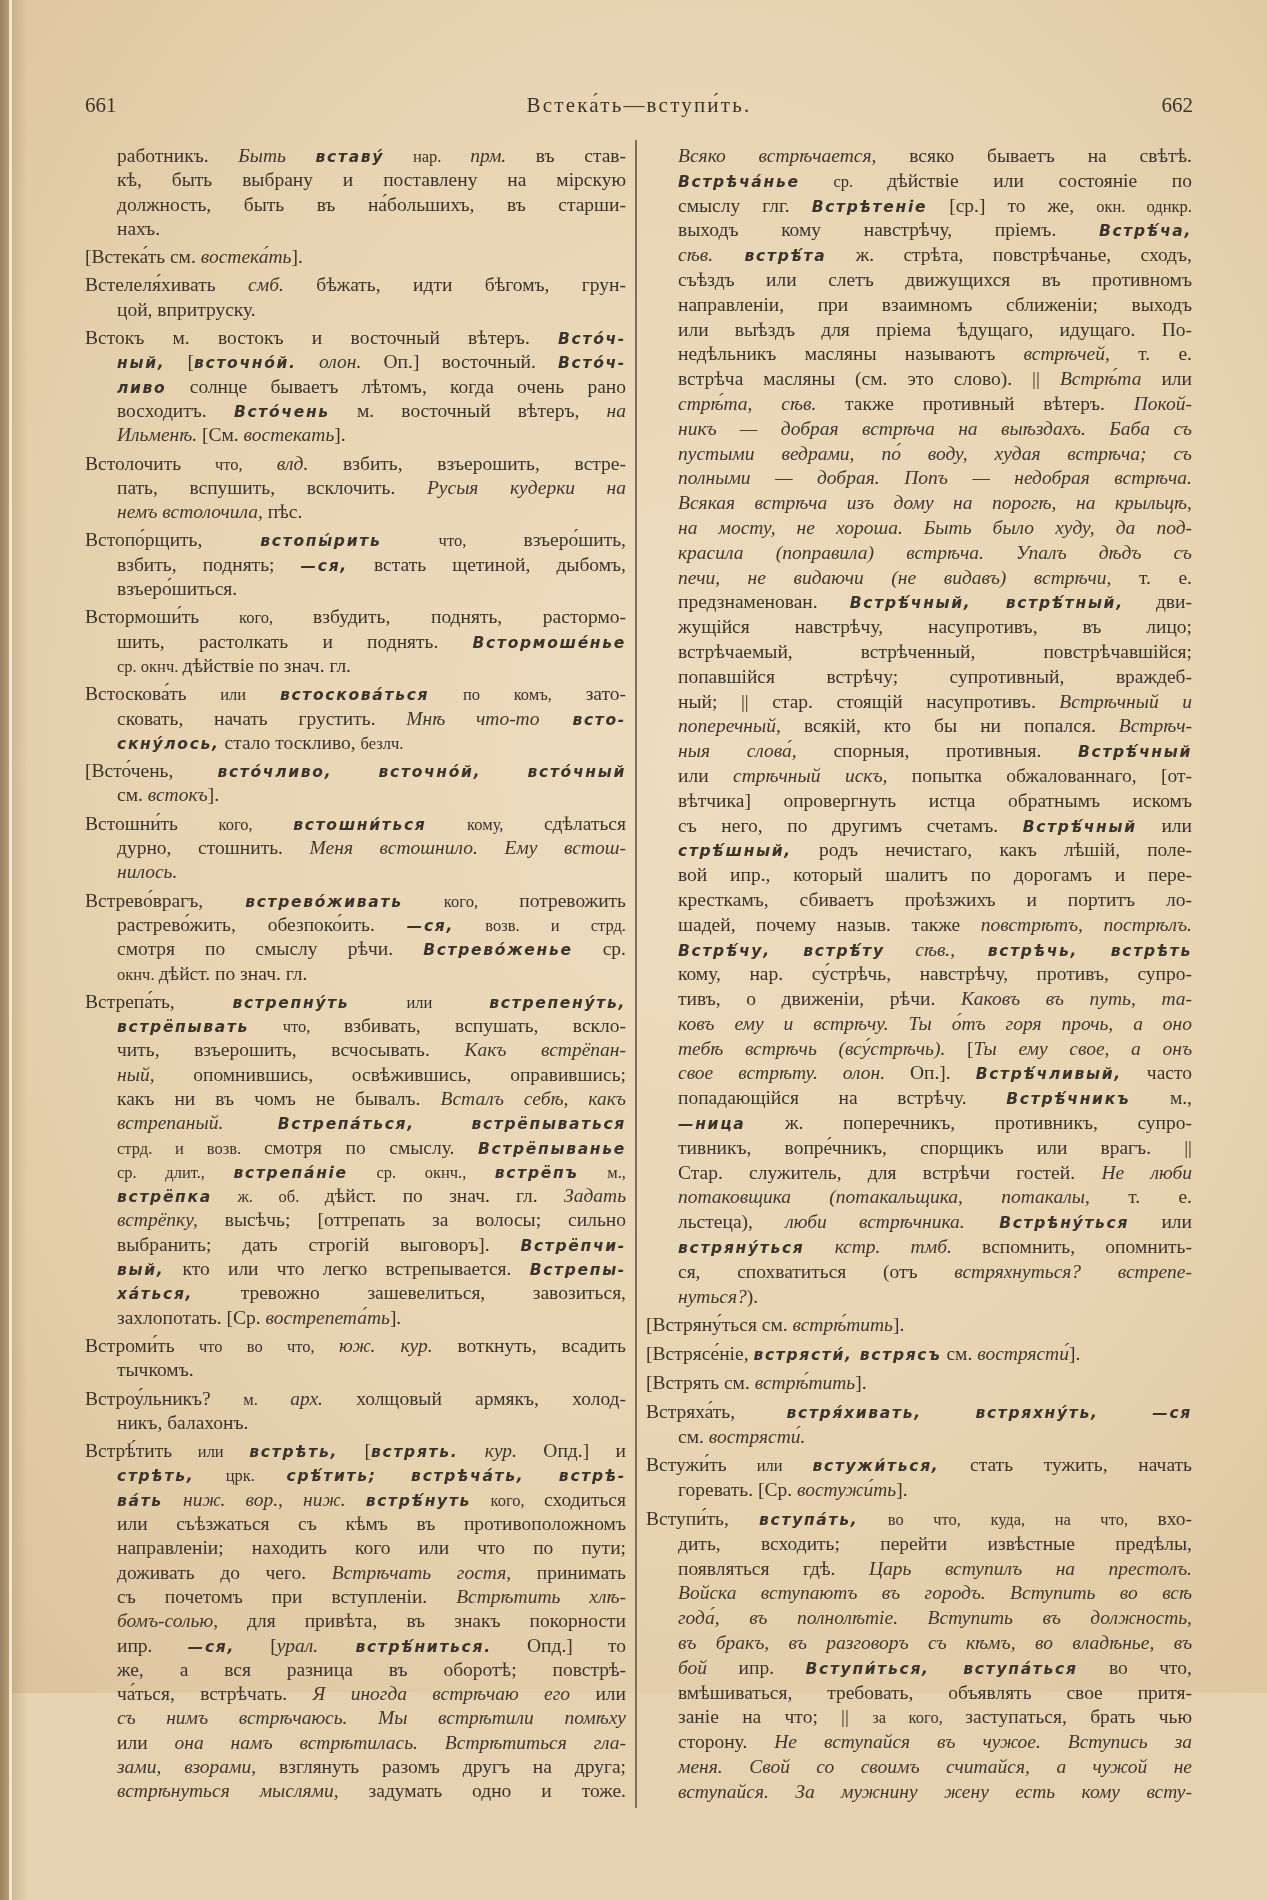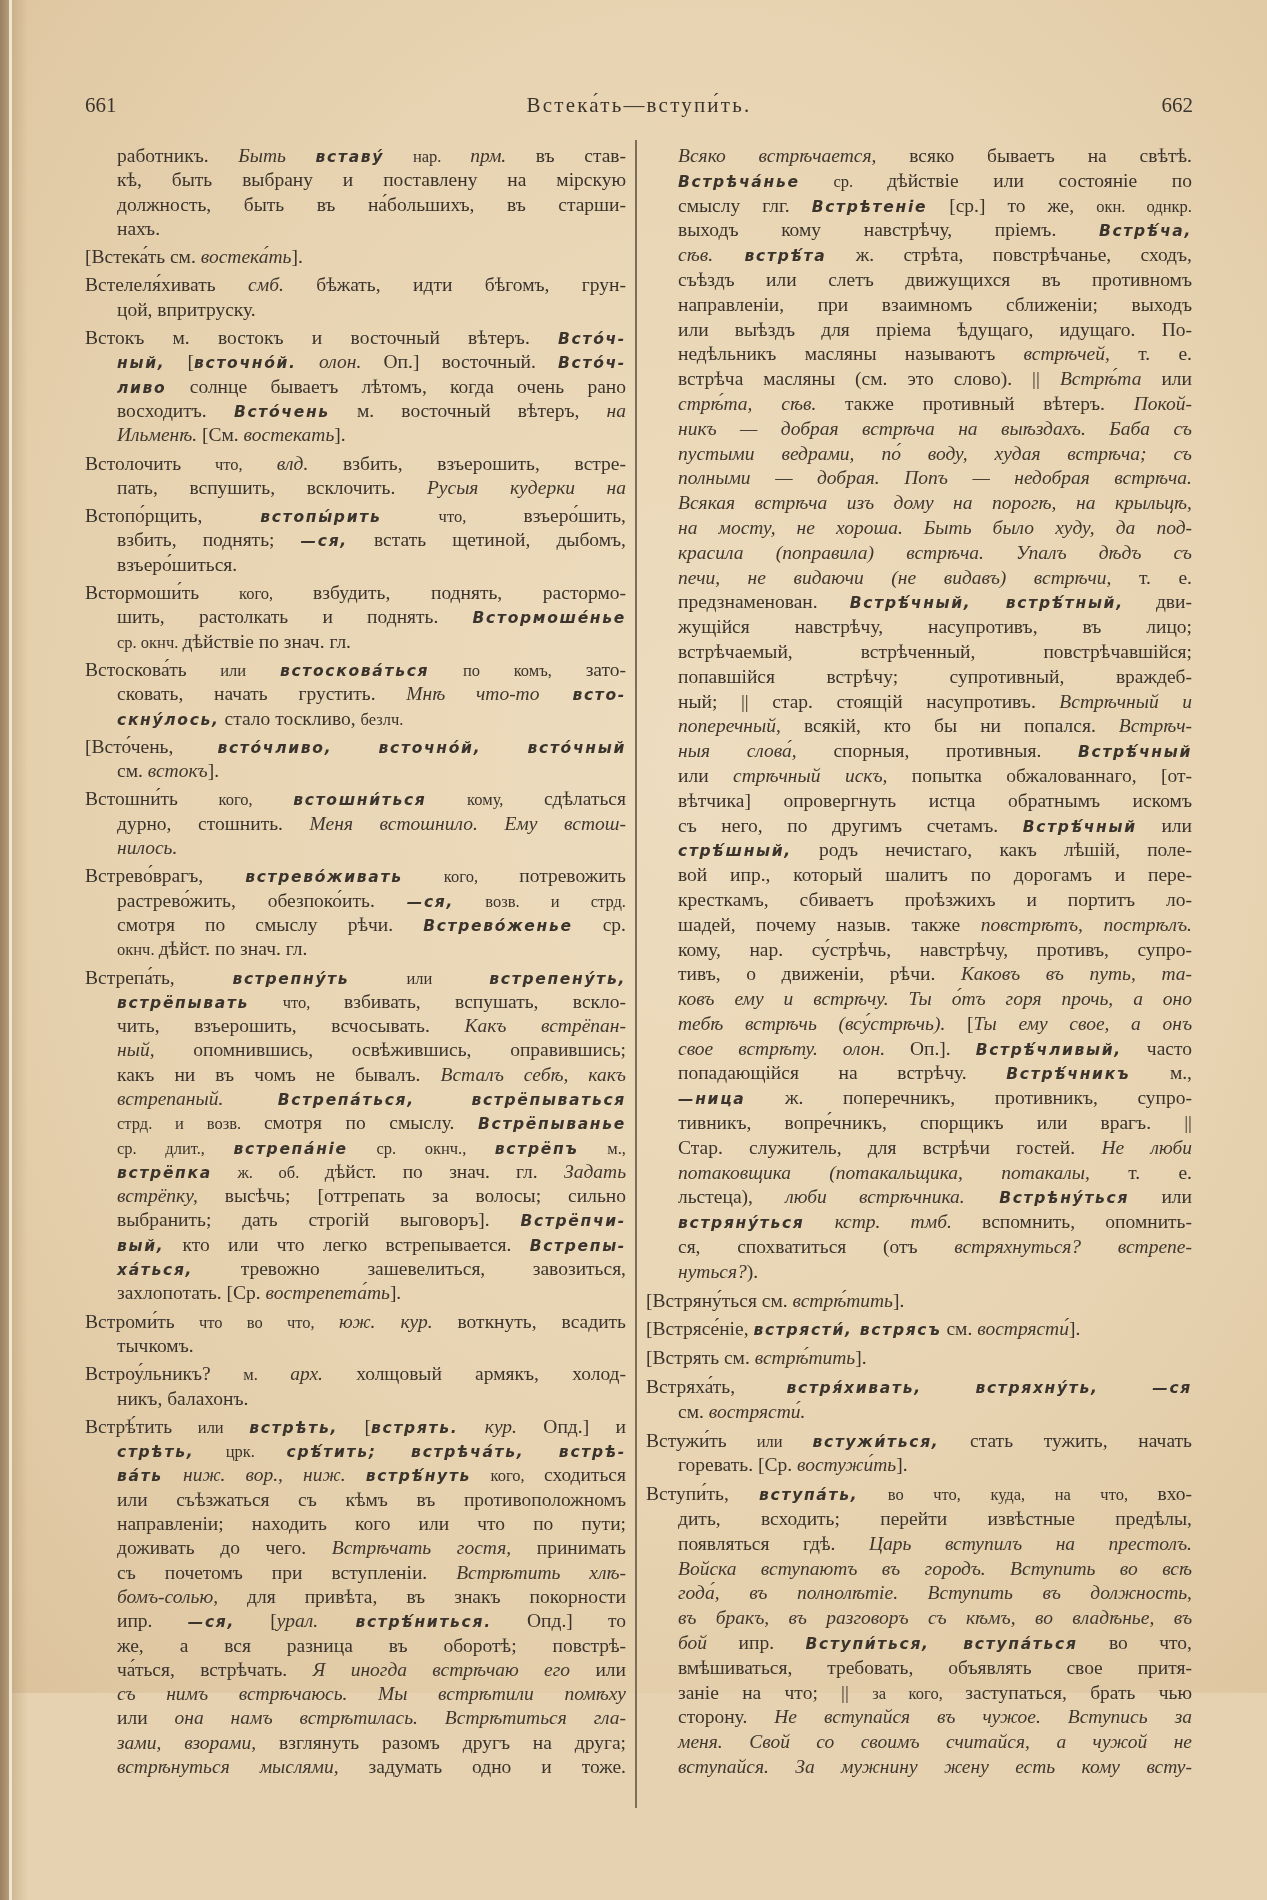--- a/index.html
+++ b/index.html
@@ -72,20 +72,21 @@
       <div class="entry">
         <div class="line"><span class="h">Встокъ</span><span class="n"> м. востокъ и восточный вѣтеръ. </span><span class="b">Всто́ч-</span></div>
         <div class="line"><span class="b">ный,</span><span class="n"> [</span><span class="b">всточно́й.</span><span class="i"> олон.</span><span class="n"> Оп.] восточный. </span><span class="b">Всто́ч-</span></div>
         <div class="line"><span class="b">ливо</span><span class="n"> солнце бываетъ лѣтомъ, когда очень рано</span></div>
         <div class="line"><span class="n">восходитъ. </span><span class="b">Всто́чень</span><span class="n"> м. восточный вѣтеръ, </span><span class="i">на</span></div>
         <div class="line ragged"><span class="i">Ильменѣ.</span><span class="n"> [См. </span><span class="i">востекать</span><span class="n">].</span></div>
       </div>
       <div class="entry">
         <div class="line"><span class="h">Встолочить</span><span class="s"> что, </span><span class="i">влд.</span><span class="n"> взбить, взъерошить, встре-</span></div>
         <div class="line"><span class="n">пать, вспушить, всклочить. </span><span class="i">Русыя кудерки на</span></div>
+        <div class="line ragged"><span class="i">немъ встолочила,</span><span class="n"> пѣс.</span></div>
       </div>
       <div class="entry">
         <div class="line"><span class="h">Встопо́рщить, </span><span class="b">встопы́рить</span><span class="s"> что, </span><span class="n">взъеро́шить,</span></div>
         <div class="line"><span class="n">взбить, поднять; </span><span class="b">—ся,</span><span class="n"> встать щетиной, дыбомъ,</span></div>
         <div class="line ragged"><span class="n">взъеро́шиться.</span></div>
       </div>
       <div class="entry">
         <div class="line"><span class="h">Встормоши́ть</span><span class="s"> кого, </span><span class="n">взбудить, поднять, растормо-</span></div>
         <div class="line"><span class="n">шить, растолкать и поднять. </span><span class="b">Встормоше́нье</span></div>
         <div class="line ragged"><span class="s">ср. окнч. </span><span class="n">дѣйствіе по знач. гл.</span></div>
@@ -180,20 +181,21 @@
         <div class="line"><span class="n">ный; || стар. стоящій насупротивъ. </span><span class="i">Встрѣчный и</span></div>
         <div class="line"><span class="i">поперечный,</span><span class="n"> всякій, кто бы ни попался. </span><span class="i">Встрѣч-</span></div>
         <div class="line"><span class="i">ныя слова́,</span><span class="n"> спорныя, противныя. </span><span class="b">Встрѣ́чный</span></div>
         <div class="line"><span class="n">или </span><span class="i">стрѣчный искъ,</span><span class="n"> попытка обжалованнаго, [от-</span></div>
         <div class="line"><span class="n">вѣтчика] опровергнуть истца обратнымъ искомъ</span></div>
         <div class="line"><span class="n">съ него, по другимъ счетамъ. </span><span class="b">Встрѣ́чный</span><span class="n"> или</span></div>
         <div class="line"><span class="b">стрѣ́шный,</span><span class="n"> родъ нечистаго, какъ лѣшій, поле-</span></div>
         <div class="line"><span class="n">вой ипр., который шалитъ по дорогамъ и пере-</span></div>
         <div class="line"><span class="n">кресткамъ, сбиваетъ проѣзжихъ и портитъ ло-</span></div>
         <div class="line"><span class="n">шадей, почему назыв. также </span><span class="i">повстрѣтъ, пострѣлъ.</span></div>
+        <div class="line"><span class="b">Встрѣ́чу, встрѣ́ту</span><span class="i"> сѣв.,</span><span class="b"> встрѣчь, встрѣть</span></div>
         <div class="line"><span class="n">кому, нар. су́стрѣчь, навстрѣчу, противъ, супро-</span></div>
         <div class="line"><span class="n">тивъ, о движеніи, рѣчи. </span><span class="i">Каковъ въ путь, та-</span></div>
         <div class="line"><span class="i">ковъ ему и встрѣчу. Ты о́тъ горя прочь, а оно</span></div>
         <div class="line"><span class="i">тебѣ встрѣчь (всу́стрѣчь).</span><span class="n"> [</span><span class="i">Ты ему свое, а онъ</span></div>
         <div class="line"><span class="i">свое встрѣту. олон.</span><span class="n"> Оп.]. </span><span class="b">Встрѣ́чливый,</span><span class="n"> часто</span></div>
         <div class="line"><span class="n">попадающійся на встрѣчу. </span><span class="b">Встрѣ́чникъ</span><span class="n"> м.,</span></div>
         <div class="line"><span class="b">—ница</span><span class="n"> ж. поперечникъ, противникъ, супро-</span></div>
         <div class="line"><span class="n">тивникъ, вопре́чникъ, спорщикъ или врагъ. ||</span></div>
         <div class="line"><span class="n">Стар. служитель, для встрѣчи гостей. </span><span class="i">Не люби</span></div>
         <div class="line"><span class="i">потаковщика (потакальщика, потакалы,</span><span class="n"> т. е.</span></div>

